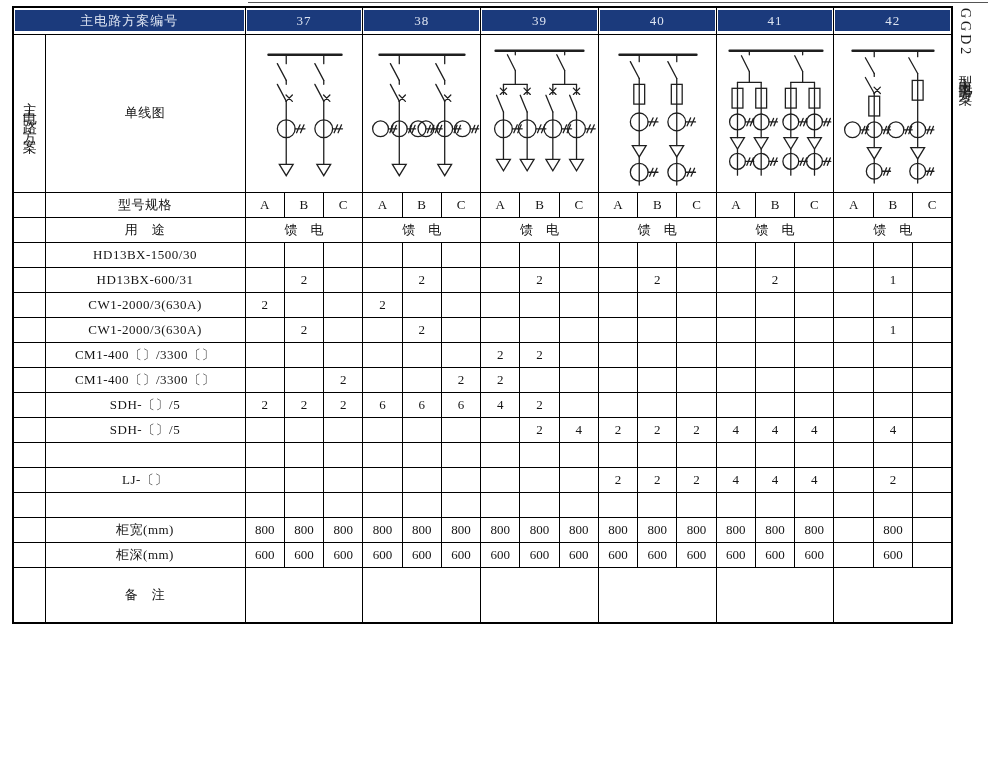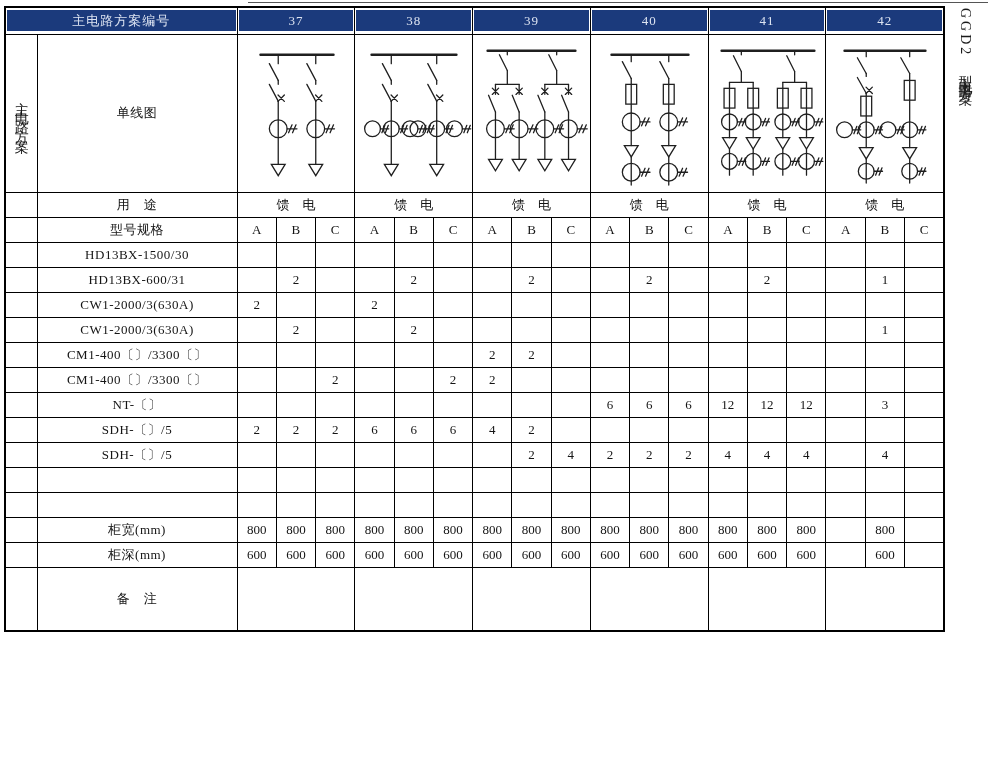--- a/index.html
+++ b/index.html
@@ -13,39 +13,39 @@
     position: absolute; left: 248px; top: 2px; width: 740px; height: 1px;
     background: #555;
   }
   .side-label {
     position: absolute; left: 956px; top: 8px;
     writing-mode: vertical-rl;
     font-size: 14px; letter-spacing: 3px; color: #1a1a1a;
     white-space: nowrap;
   }
   table#scheme-table {
-    position: absolute; left: 4px; top: 6px;
+    position: absolute; left: 12px; top: 6px;
     width: 941px;
     border-collapse: collapse;
     table-layout: fixed;
     border: 2px solid #000;
   }
   td { border: 1px solid #000; text-align: center; vertical-align: middle;
        font-size: 13px; height: 25px; overflow: hidden; padding: 0; }
   tr.hdr-row td { height: 27px; border-bottom: 1px solid #000; padding: 2px 1px; }
   .hbox {
     background: #1b3a7c; color: #dde4f2;
     height: 21px; line-height: 21px;
     font-size: 13px; letter-spacing: 1px;
   }
   tr.diag-row td { height: 158px; }
   td.narrow { }
   td.rowlabel { letter-spacing: 0.5px; }
   td.val { font-size: 13px; }
-  tr.remark-row td { height: 64px; }
+  tr.remark-row td { height: 56px; }
   .vert {
     writing-mode: vertical-lr;
     text-orientation: upright;
     letter-spacing: 9px;
     font-size: 14px;
     margin: 0 auto;
     line-height: 1;
   }
   .diagcell svg { display: block; margin: 0 auto; }
   .sld { stroke: #1f1f1f; fill: none; stroke-width: 1.3; stroke-linecap: round; }
@@ -281,30 +281,20 @@
       <use href="#ct8" x="62" y="96"></use>
       <use href="#ct8" x="84" y="96"></use>
       <use href="#arr" x="84" y="114"></use>
       <use href="#ct8" x="84" y="138"></use>
     </g>
   </svg>
         </td>
       </tr>
       <tr>
         <td class="narrow"></td>
-        <td class="rowlabel">用　途</td>
-        <td class="val" colspan="3">馈　电</td>
-        <td class="val" colspan="3">馈　电</td>
-        <td class="val" colspan="3">馈　电</td>
-        <td class="val" colspan="3">馈　电</td>
-        <td class="val" colspan="3">馈　电</td>
-        <td class="val" colspan="3">馈　电</td>
-      </tr>
-      <tr>
-        <td class="narrow"></td>
         <td class="rowlabel">型号规格</td>
         <td class="val">A</td>
         <td class="val">B</td>
         <td class="val">C</td>
         <td class="val">A</td>
         <td class="val">B</td>
         <td class="val">C</td>
         <td class="val">A</td>
         <td class="val">B</td>
         <td class="val">C</td>
@@ -313,20 +303,30 @@
         <td class="val">C</td>
         <td class="val">A</td>
         <td class="val">B</td>
         <td class="val">C</td>
         <td class="val">A</td>
         <td class="val">B</td>
         <td class="val">C</td>
       </tr>
       <tr>
         <td class="narrow"></td>
+        <td class="rowlabel">用　途</td>
+        <td class="val" colspan="3">馈　电</td>
+        <td class="val" colspan="3">馈　电</td>
+        <td class="val" colspan="3">馈　电</td>
+        <td class="val" colspan="3">馈　电</td>
+        <td class="val" colspan="3">馈　电</td>
+        <td class="val" colspan="3">馈　电</td>
+      </tr>
+      <tr>
+        <td class="narrow"></td>
         <td class="rowlabel">HD13BX-1500/30</td>
         <td class="val"></td>
         <td class="val"></td>
         <td class="val"></td>
         <td class="val"></td>
         <td class="val"></td>
         <td class="val"></td>
         <td class="val"></td>
         <td class="val"></td>
         <td class="val"></td>
@@ -445,65 +445,43 @@
         <td class="val"></td>
         <td class="val"></td>
         <td class="val"></td>
         <td class="val"></td>
         <td class="val"></td>
         <td class="val"></td>
         <td class="val"></td>
       </tr>
       <tr>
         <td class="narrow"></td>
-        <td class="rowlabel">NT-〔〕</td>
-        <td class="val"></td>
-        <td class="val"></td>
-        <td class="val"></td>
-        <td class="val"></td>
-        <td class="val"></td>
-        <td class="val"></td>
-        <td class="val"></td>
-        <td class="val"></td>
-        <td class="val"></td>
+        <td class="rowlabel">SDH-〔〕/5</td>
+        <td class="val">2</td>
+        <td class="val">2</td>
+        <td class="val">2</td>
         <td class="val">6</td>
         <td class="val">6</td>
         <td class="val">6</td>
-        <td class="val">12</td>
-        <td class="val">12</td>
-        <td class="val">12</td>
-        <td class="val"></td>
-        <td class="val">3</td>
+        <td class="val">4</td>
+        <td class="val">2</td>
+        <td class="val"></td>
+        <td class="val"></td>
+        <td class="val"></td>
+        <td class="val"></td>
+        <td class="val"></td>
+        <td class="val"></td>
+        <td class="val"></td>
+        <td class="val"></td>
+        <td class="val"></td>
         <td class="val"></td>
       </tr>
       <tr>
         <td class="narrow"></td>
         <td class="rowlabel">SDH-〔〕/5</td>
-        <td class="val">2</td>
-        <td class="val">2</td>
-        <td class="val">2</td>
-        <td class="val">6</td>
-        <td class="val">6</td>
-        <td class="val">6</td>
-        <td class="val">4</td>
-        <td class="val">2</td>
-        <td class="val"></td>
-        <td class="val"></td>
-        <td class="val"></td>
-        <td class="val"></td>
-        <td class="val"></td>
-        <td class="val"></td>
-        <td class="val"></td>
-        <td class="val"></td>
-        <td class="val"></td>
-        <td class="val"></td>
-      </tr>
-      <tr>
-        <td class="narrow"></td>
-        <td class="rowlabel">SDH-〔〕/5</td>
         <td class="val"></td>
         <td class="val"></td>
         <td class="val"></td>
         <td class="val"></td>
         <td class="val"></td>
         <td class="val"></td>
         <td class="val"></td>
         <td class="val">2</td>
         <td class="val">4</td>
         <td class="val">2</td>
@@ -529,20 +507,42 @@
         <td class="val"></td>
         <td class="val"></td>
         <td class="val"></td>
         <td class="val"></td>
         <td class="val"></td>
         <td class="val"></td>
         <td class="val"></td>
         <td class="val"></td>
         <td class="val"></td>
         <td class="val"></td>
+        <td class="val"></td>
+      </tr>
+      <tr>
+        <td class="narrow"></td>
+        <td class="rowlabel">LJ-〔〕</td>
+        <td class="val"></td>
+        <td class="val"></td>
+        <td class="val"></td>
+        <td class="val"></td>
+        <td class="val"></td>
+        <td class="val"></td>
+        <td class="val"></td>
+        <td class="val"></td>
+        <td class="val"></td>
+        <td class="val">2</td>
+        <td class="val">2</td>
+        <td class="val">2</td>
+        <td class="val">4</td>
+        <td class="val">4</td>
+        <td class="val">4</td>
+        <td class="val"></td>
+        <td class="val">2</td>
         <td class="val"></td>
       </tr>
       <tr>
         <td class="narrow"></td>
         <td class="rowlabel"></td>
         <td class="val"></td>
         <td class="val"></td>
         <td class="val"></td>
         <td class="val"></td>
         <td class="val"></td>

